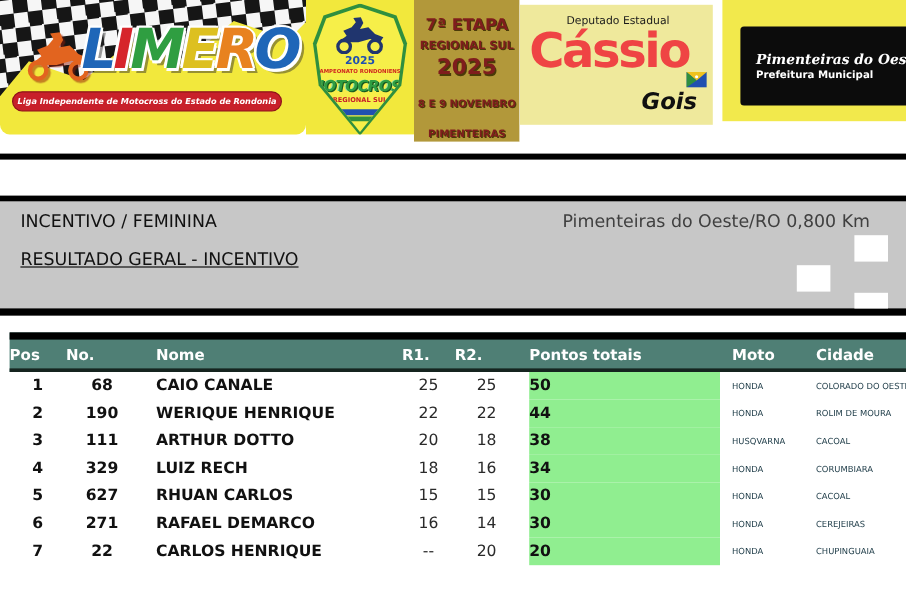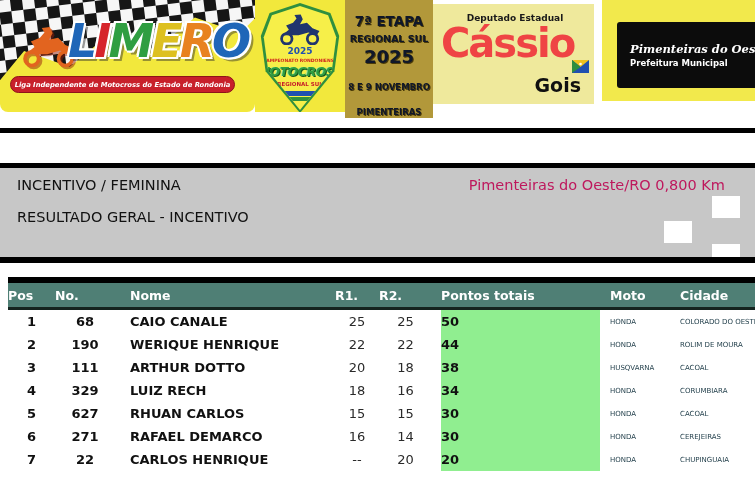--- a/index.html
+++ b/index.html
@@ -36,57 +36,57 @@
   .badge-year { font-size:9px; font-weight:bold; color:#2050b0; margin-top:1px; }
   .badge-line1 { font-size:4.5px; font-weight:bold; color:#d02520; margin-top:2px; white-space:nowrap; }
   .badge-title { font-size:12.5px; font-weight:bold; font-style:italic; color:#2f9e41;
                  letter-spacing:-0.5px; margin-top:1px;
                  text-shadow:1px 1px 0 #17591f, -1px 0 0 #9be39f; }
   .badge-line2 { font-size:5.5px; font-weight:bold; color:#c8202a; margin-top:2px; }
   .badge-bar-blue { width:46px; height:5px; background:#2050b0; border-radius:2px; margin-top:4px; }
   .badge-bar-green { width:34px; height:4px; background:#2f8f3f; border-radius:2px; margin-top:1px; }
 
   .seg-etapa { left:345px; width:88px; height:118px; background:#b2983a; text-align:center;
-               padding-top:13px; color:#0f172a; }
+               padding-top:13px; color:#7f1d1d; }
   .seg-etapa div { text-shadow:1px 1px 0 #4a3a08; font-weight:bold; white-space:nowrap; }
   .e-big { font-size:13.5px; }
   .e-mid { font-size:9.5px; margin-top:4px; }
   .e-year { font-size:18px; margin-top:2px; }
   .e-sm { font-size:8.5px; margin-top:15px; }
 
   .seg-cassio { left:433px; width:164px; height:118px; background:#fff; }
   .cassio-panel { position:absolute; left:0; top:4px; right:3px; bottom:14px; background:#efe99c; }
   .cassio-dep { position:absolute; top:13px; width:100%; text-align:center; font-size:9px;
-                font-weight:bold; color:#1a1a1a; }
+                font-weight:normal; color:#1a1a1a; }
   .cassio-first { position:absolute; left:8px; top:20px; font-size:40px; font-weight:bold;
                   color:#ef4444; letter-spacing:-2px; }
   .cassio-flag { position:absolute; right:8px; top:60px; width:17px; height:13px; }
-  .cassio-last { position:absolute; right:16px; top:74px; font-size:19px; font-weight:bold; color:#101010; }
+  .cassio-last { position:absolute; right:16px; top:74px; font-size:19px; font-weight:bold; color:#101010;font-style:italic; }
 
   .seg-pref { left:597px; width:158px; height:118px; background:#fff; }
   .pref-yellow { position:absolute; left:5px; top:0; right:0; height:101px; background:#f2e94c; }
   .pref-black { position:absolute; left:20px; top:22px; width:140px; height:66px; background:#0c0c0c;
                 border-radius:3px; display:flex; align-items:center; padding-left:7px; gap:6px; overflow:hidden; }
   .pref-text { display:flex; flex-direction:column; }
   .pref-script { font-family:"DejaVu Serif", serif; font-style:italic; font-weight:bold;
                  color:#fff; font-size:11.5px; white-space:nowrap; }
   .pref-sub { color:#fff; font-size:8.5px; font-weight:bold; white-space:nowrap; margin-top:2px; }
 
   
   .rule { position:absolute; left:0; width:755px; height:5px; background:#000; }
   .rule-1 { top:128px; } .rule-2 { top:163px; }
   .title-bar { position:absolute; top:133px; left:0; width:755px; height:30px; background:#fff;
                display:flex; align-items:center; padding-left:8px; font-size:21px; color:#1a1a1a; }
 
   
   .info-panel { position:absolute; top:168px; left:0; width:755px; height:95px; background:#c7c7c7;
                 border-bottom:6px solid #000; overflow:hidden; }
   .info-cat { position:absolute; left:17px; top:9px; font-size:14.5px; color:#111; }
-  .info-loc { position:absolute; right:30px; top:9px; font-size:14.5px; color:#be185d; }
-  .info-sub { position:absolute; left:17px; top:41px; font-size:14.5px; color:#111; }
+  .info-loc { position:absolute; right:30px; top:9px; font-size:14.5px; color:#404040; }
+  .info-sub { position:absolute; left:17px; top:41px; font-size:14.5px; color:#111;text-decoration:underline; }
   .sq { position:absolute; width:28px; height:22px; background:#fff; }
   .sq-1 { left:712px; top:28px; } .sq-2 { left:664px; top:53px; } .sq-3 { left:712px; top:76px; }
 
   
   .table-wrap { position:absolute; top:277px; left:8px; width:747px; }
   .grid-cols { display:grid; grid-template-columns:47px 60px 220px 44px 53px 9px 159px 10px 70px 1fr; }
   .thead { height:33px; background:#4f7f75; border-top:6px solid #000; border-bottom:3px solid #15241f;
            align-items:center; color:#fff; font-weight:bold; font-size:12.5px; }
   .trow { height:23px; align-items:center; font-size:13px; color:#111; }
   .ctr { text-align:left; }

